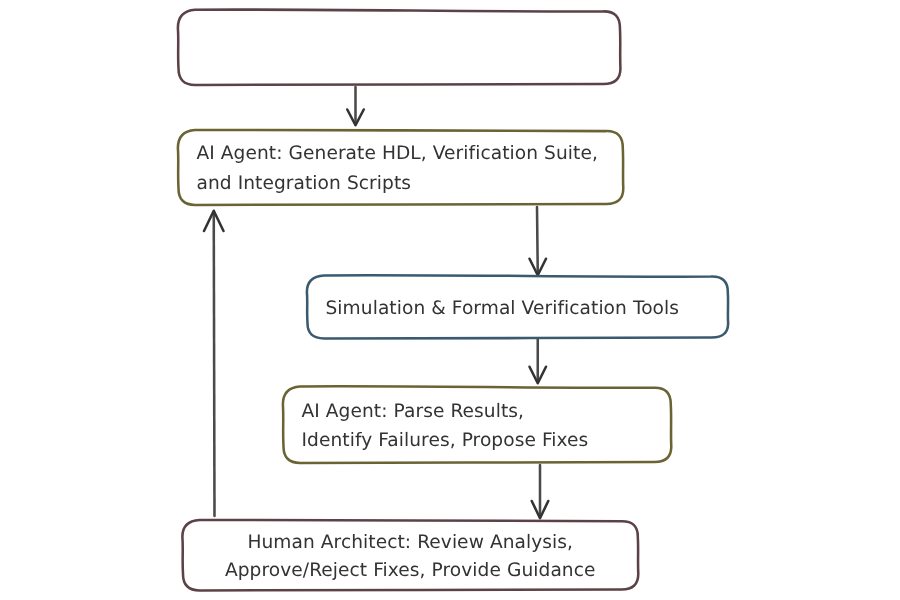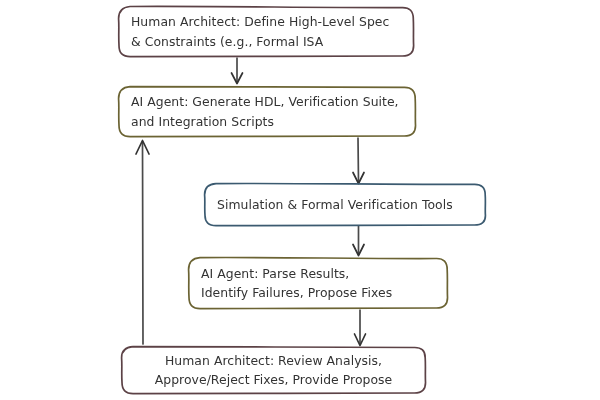--- a/index.html
+++ b/index.html
@@ -118,22 +118,20 @@
     </g>
   </svg>
 
   <div class="node align-left" style="left:117px; top:5px; width:298px; height:53px;">
     <span class="node-shell">
       <svg viewBox="0 0 298 53" preserveAspectRatio="none">
         <path class="fill-pink" stroke="none" d="M13,1.5 L285,2.6 Q296.5,2.2 296.3,14 L296.6,40 Q297,51.2 285,51 L13.5,51.6 Q1.8,51.8 2,40.3 L1.6,14 Q1.4,2.4 13,1.5 Z"></path>
         <path class="stroke-pink" d="M13,1.5 C90,0.9 205,2.9 285,2.6 Q296.5,2.2 296.3,14 C296.8,23 296.2,32 296.6,40 Q297,51.2 285,51 C200,51.9 95,50.9 13.5,51.6 Q1.8,51.8 2,40.3 C1.4,31 2.2,22 1.6,14 Q1.4,2.4 13,1.5 Z"></path>
       </svg>
     </span>
-    <span class="lbl">Human Architect: Define High-Level Spec
-&amp; Constraints (e.g., Formal ISA</span>
   </div>
 
   <div class="node align-left" style="left:203px; top:182px; width:284px; height:45px;">
     <span class="node-shell">
       <svg viewBox="0 0 284 45" preserveAspectRatio="none">
         <path class="fill-blue" stroke="none" d="M13,1.6 L271,2.4 Q282.4,2.0 282.2,13 L282.4,33 Q282.8,43.2 271,43 L13.4,43.6 Q1.8,43.8 2,33.2 L1.6,13 Q1.4,2.3 13,1.6 Z"></path>
         <path class="stroke-blue" d="M13,1.6 C88,1.0 196,2.8 271,2.4 Q282.4,2.0 282.2,13 C282.7,20 282.0,27 282.4,33 Q282.8,43.2 271,43 C190,43.9 92,42.9 13.4,43.6 Q1.8,43.8 2,33.2 C1.4,26 2.2,19 1.6,13 Q1.4,2.3 13,1.6 Z"></path>
       </svg>
     </span>
     <span class="lbl">Simulation &amp; Formal Verification Tools</span>
@@ -162,16 +160,16 @@
   </div>
 
   <div class="node align-center" style="left:120px; top:345px; width:307px; height:50px;">
     <span class="node-shell">
       <svg viewBox="0 0 307 50" preserveAspectRatio="none">
         <path class="fill-pink" stroke="none" d="M13,1.6 L294,2.5 Q305.4,2.1 305.2,13 L305.5,37 Q305.9,48.2 294,48 L13.4,48.6 Q1.8,48.8 2,37.2 L1.6,13 Q1.4,2.4 13,1.6 Z"></path>
         <path class="stroke-pink" d="M13,1.6 C93,1.0 213,2.9 294,2.5 Q305.4,2.1 305.2,13 C305.7,21 305.1,30 305.5,37 Q305.9,48.2 294,48 C207,48.9 97,47.9 13.4,48.6 Q1.8,48.8 2,37.2 C1.4,29 2.2,21 1.6,13 Q1.4,2.4 13,1.6 Z"></path>
       </svg>
     </span>
     <span class="lbl">Human Architect: Review Analysis,
-Approve/Reject Fixes, Provide Propose</span>
+Approve/Reject Fixes, Provide Guidance</span>
   </div>
 
 </div>
 
 </body></html>

